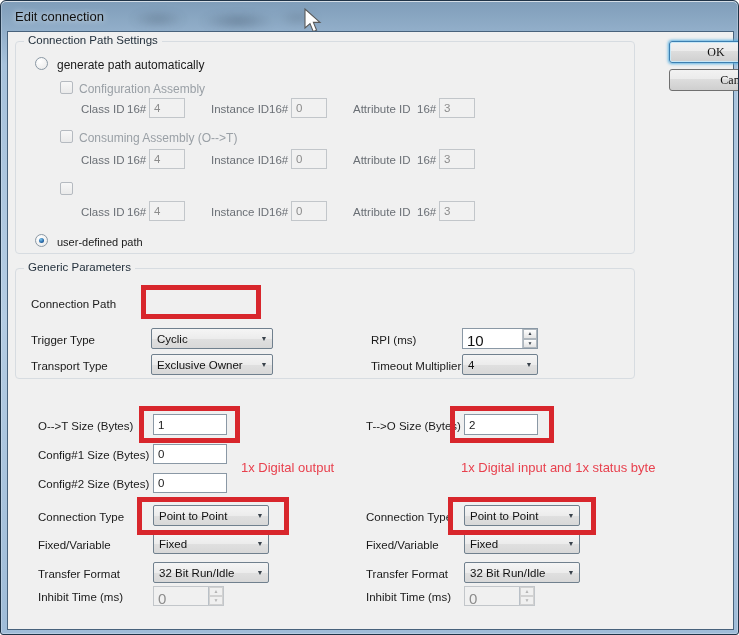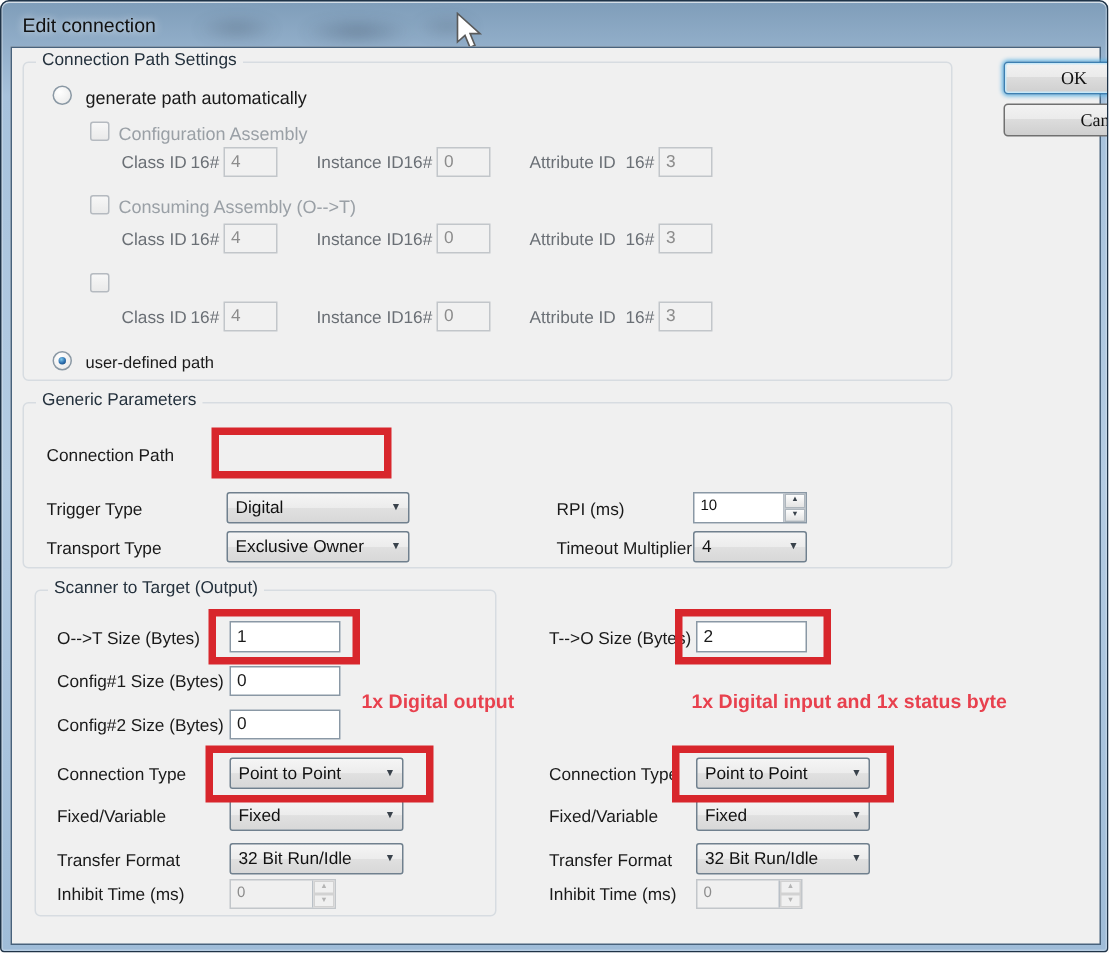--- a/index.html
+++ b/index.html
@@ -28,32 +28,32 @@
   .grp-title{position:absolute;left:8px;top:-8px;background:#f0f0f0;padding:0 4px;font-size:11.5px;color:#24313d;white-space:nowrap;}
   .lbl{position:absolute;font-size:11.5px;color:#1a1a1a;white-space:nowrap;line-height:14px;}
   .lbl.dis{color:#9aa0a6;}
   .lbl.mid{color:#6a6f75;}
   .tb{position:absolute;border:1px solid #8a98a5;background:#fff;font-family:inherit;font-size:11.5px;color:#1a1a1a;padding:0 4px;outline:none;}
   .tb.dis{border-color:#c2c6ca;background:#f1f1f1;color:#8c8c8c;}
   .dd{position:absolute;border:1px solid #70808e;border-radius:2px;background:linear-gradient(180deg,#f5f5f5 0,#ececec 50%,#e0e0e0 51%,#d8d8d8 100%);display:flex;align-items:center;cursor:default;}
   .dd-txt{flex:1;font-size:11.5px;color:#111;padding-left:5px;white-space:nowrap;overflow:hidden;}
   .dd-arrow{width:16px;text-align:center;font-size:7px;color:#39424b;line-height:1;}
   .spin{position:absolute;border:1px solid #8a98a5;background:#fff;display:flex;}
-  .spin .val{flex:1;font-size:10px;color:#111;padding:3px 0 0 4px;}
+  .spin .val{flex:1;font-size:15px;color:#111;padding:3px 0 0 4px;}
   .spin-btns{width:15px;display:flex;flex-direction:column;border-left:1px solid #b9c0c7;}
   .spin-btn{flex:1;background:linear-gradient(180deg,#fdfdfd,#e4e4e4);border:1px solid #aeb6bd;font-size:5px;color:#39424b;display:flex;align-items:center;justify-content:center;line-height:1;}
   .spin.dis{border-color:#c2c6ca;background:#f0f0f0;}
   .spin.dis .val{color:#8c8c8c;}
   .spin.dis .spin-btn{background:#f0f0f0;border-color:#d2d2d2;color:#b4b4b4;}
   .chk{position:absolute;width:13px;height:13px;border:1px solid #b5bac0;border-radius:2px;background:linear-gradient(180deg,#f7f7f7,#eaeaea);}
   .radio{position:absolute;width:13px;height:13px;border:1px solid #8a98a4;border-radius:50%;background:radial-gradient(circle at 35% 30%,#ffffff 0,#ececec 80%);}
   .radio.sel::after{content:"";position:absolute;left:3px;top:3px;width:5px;height:5px;border-radius:50%;
     background:radial-gradient(circle at 38% 32%,#7ec8ec 0,#2a6cae 55%,#123f66 100%);}
   .redbox{position:absolute;border:5px solid #d8262c;pointer-events:none;z-index:5;}
-  .ann{position:absolute;font-size:13px;font-weight:700;color:#e8414e;white-space:nowrap;z-index:6;}
+  .ann{position:absolute;font-size:13px;font-weight:400;color:#e8414e;white-space:nowrap;z-index:6;}
   .btn{position:absolute;width:94px;height:22px;border:1px solid #707070;border-radius:3px;
     background:linear-gradient(180deg,#f2f2f2 0,#ebebeb 45%,#dddddd 46%,#cfcfcf 100%);
     font-family:Liberation Serif, serif;font-size:12px;color:#111;display:flex;align-items:center;justify-content:center;cursor:default;margin-left:18px;}
   .btn.default{border:1px solid #3c7fb1;box-shadow:0 0 3px 1px #5db2e2, inset 0 0 0 1px #c9e8f7;}
 </style>
 </head>
 <body>
 
 <div class="window">
 
@@ -117,21 +117,21 @@
 
   <div class="grp" style="left:14px;top:267px;width:620px;height:111px;">
     <span class="grp-title">Generic Parameters</span>
   </div>
 
   <span class="lbl" style="left:30px;top:296px;">Connection Path</span>
   <div class="redbox" style="left:140px;top:284px;width:120px;height:34px;"></div>
 
   <span class="lbl" style="left:30px;top:332px;">Trigger Type</span>
   <div class="dd" style="left:150px;top:327px;width:122px;height:21px;">
-    <span class="dd-txt">Digital</span>
+    <span class="dd-txt">Cyclic</span>
     <span class="dd-arrow">▼</span>
   </div>
   <span class="lbl" style="left:370px;top:332px;">RPI (ms)</span>
   <div class="spin" style="left:461px;top:327px;width:76px;height:21px;">
     <span class="val">10</span>
     <span class="spin-btns">
       <span class="spin-btn">▲</span>
       <span class="spin-btn">▼</span>
     </span>
   </div>
@@ -140,23 +140,20 @@
   <div class="dd" style="left:150px;top:353px;width:122px;height:21px;">
     <span class="dd-txt">Exclusive Owner</span>
     <span class="dd-arrow">▼</span>
   </div>
   <span class="lbl" style="left:370px;top:358px;">Timeout Multiplier</span>
   <div class="dd" style="left:461px;top:353px;width:76px;height:21px;">
     <span class="dd-txt">4</span>
     <span class="dd-arrow">▼</span>
   </div>
 
-  <div class="grp" style="left:22px;top:392px;width:308px;height:218px;">
-    <span class="grp-title">Scanner to Target (Output)</span>
-  </div>
 
   <span class="lbl" style="left:37px;top:418px;">O--&gt;T Size (Bytes)</span>
   <input class="tb" style="left: 152px; top: 413px; width: 74px; height: 21px;" value="1">
   <div class="redbox" style="left:138px;top:405px;width:101px;height:37px;"></div>
 
   <span class="lbl" style="left:37px;top:447px;">Config#1 Size (Bytes)</span>
   <input class="tb" style="left: 152px; top: 443px; width: 74px; height: 20px;" value="0">
 
   <span class="lbl" style="left:37px;top:476px;">Config#2 Size (Bytes)</span>
   <input class="tb" style="left: 152px; top: 472px; width: 74px; height: 20px;" value="0">

